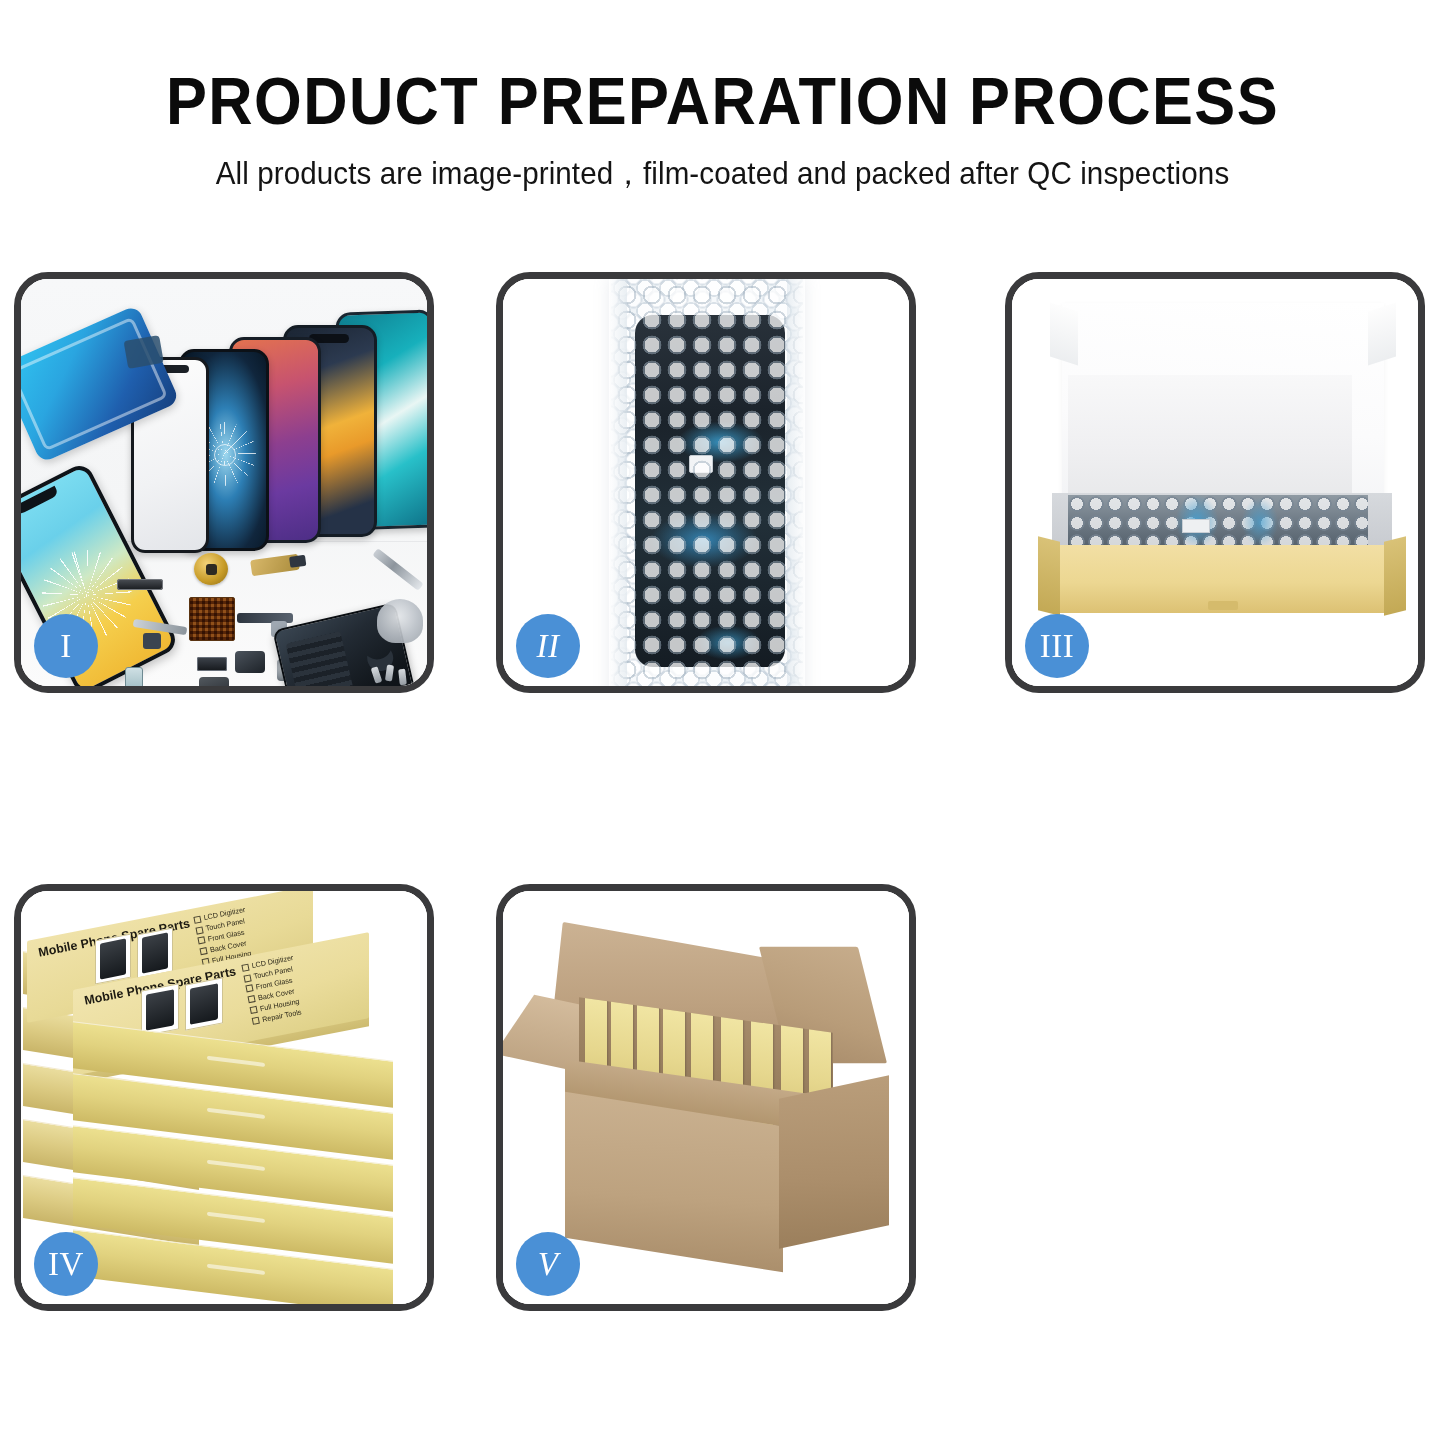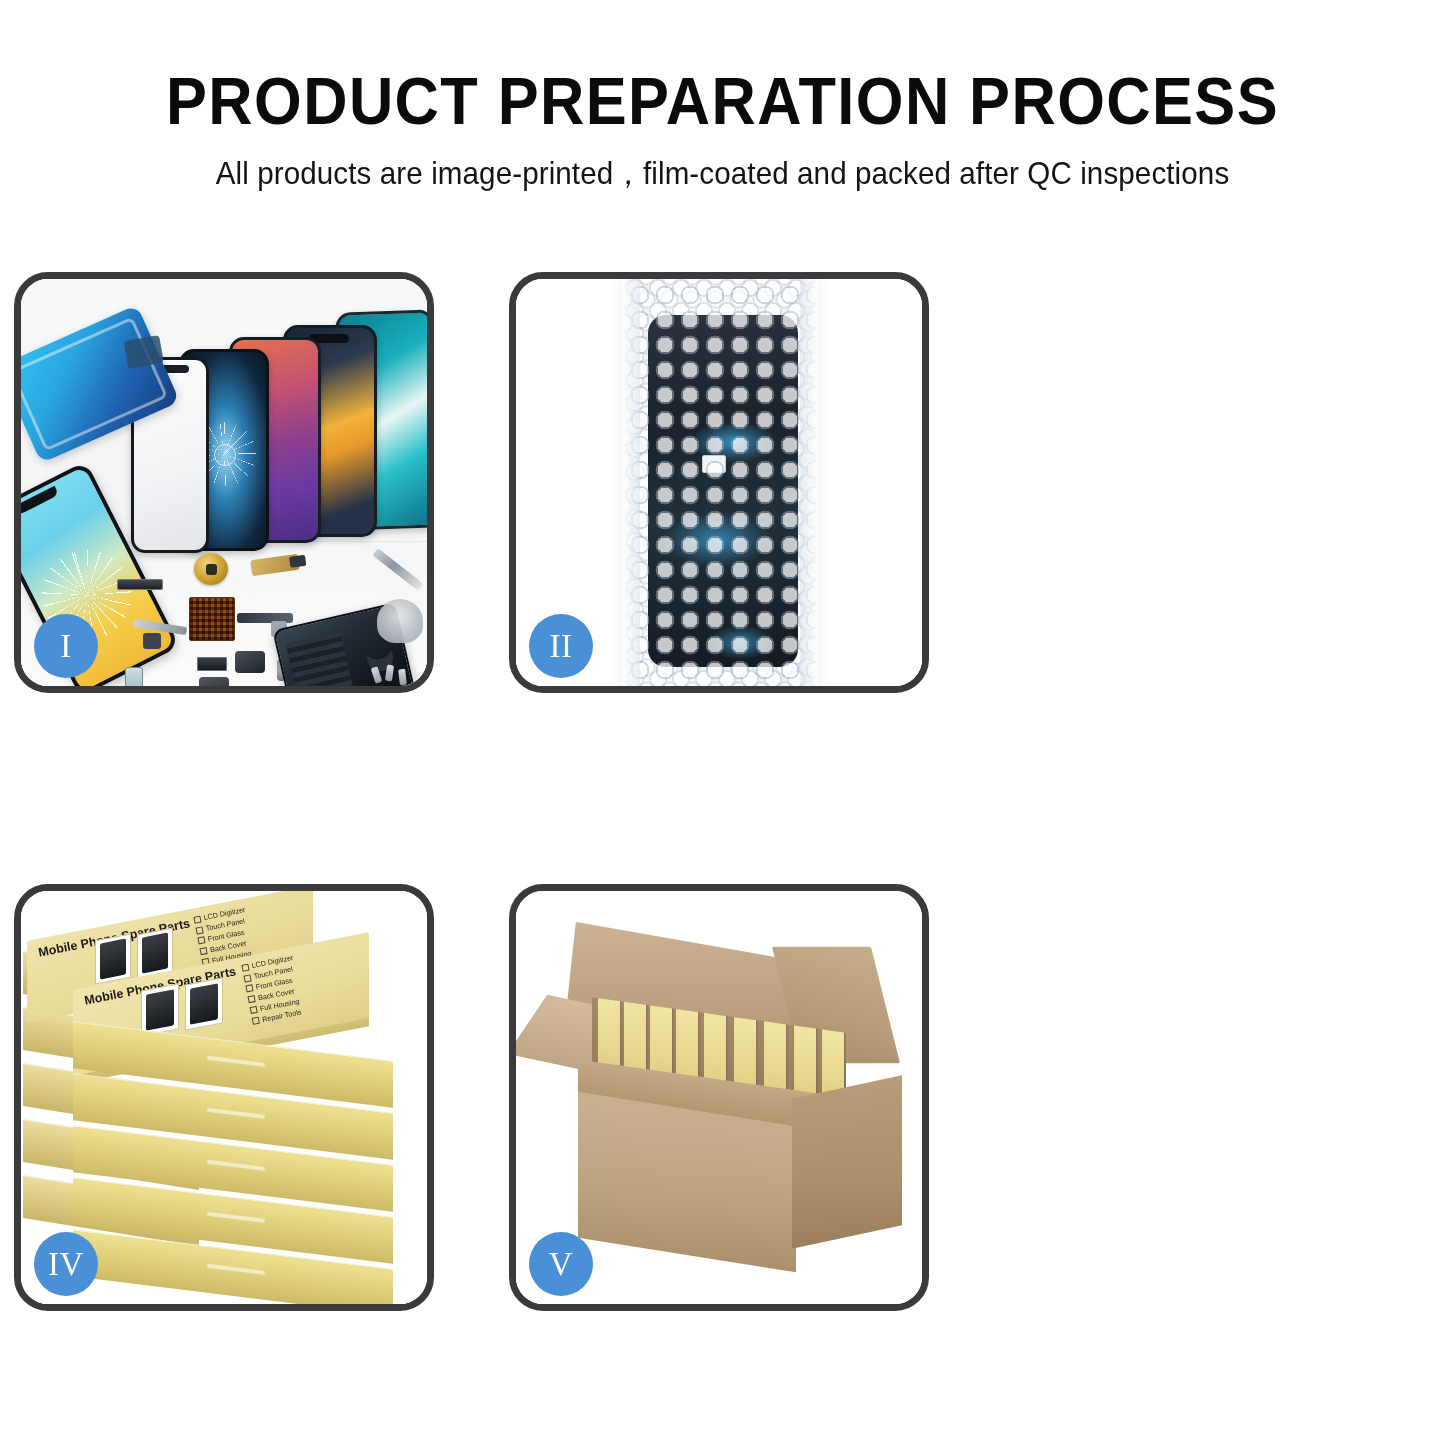--- a/index.html
+++ b/index.html
@@ -59,21 +59,21 @@
     width: 420px;
     height: 421px;
     border: 7px solid #3a3a3c;
     border-radius: 34px;
     background: #ffffff;
     box-sizing: border-box;
   }
   .panel.r1 { top: 0px; }
   .panel.r2 { top: 612px; height: 427px; }
   .panel.c1 { left: 0px; }
-  .panel.c2 { left: 495px; }
+  .panel.c2 { left: 482px; font-style: italic; }
   .panel.c3 { left: 991px; }
 
   .panel-media {
     position: absolute;
     inset: 0;
     border-radius: 27px;
     overflow: hidden;
     background: #ffffff;
   }
 
@@ -633,20 +633,36 @@
         <div class="blue3"></div>
       </div>
       <div class="wrap-label"></div>
       <div class="bubble-over"></div>
       <div class="sleeve-edge-l"></div>
       <div class="sleeve-edge-r"></div>
     </div>
     <div class="badge">II</div>
   </div>
 
+  <div class="panel r1 c3">
+    <div class="panel-media">
+      <div class="p3-bg"></div>
+      <div class="mailer-lid"></div>
+      <div class="mailer-foam"></div>
+      <div class="mailer-tray-top"></div>
+      <div class="tray-inner">
+        <div class="blue-a"></div>
+        <div class="blue-b"></div>
+      </div>
+      <div class="tray-label"></div>
+      <div class="mailer-front"></div>
+      <div class="mailer-front-notch"></div>
+    </div>
+    <div class="badge">III</div>
+  </div>
 
   <div class="panel r2 c1">
     <div class="panel-media">
       <div class="p4-bg"></div>
 
       <div class="stackL">
         <div class="slab"></div>
           <div class="slab"></div>
           <div class="slab"></div>
         <div class="slab"></div>

